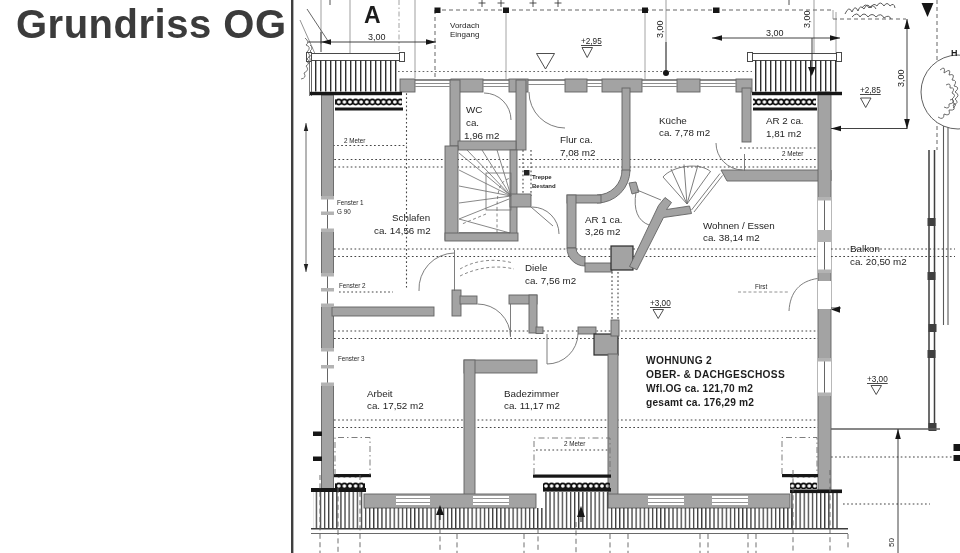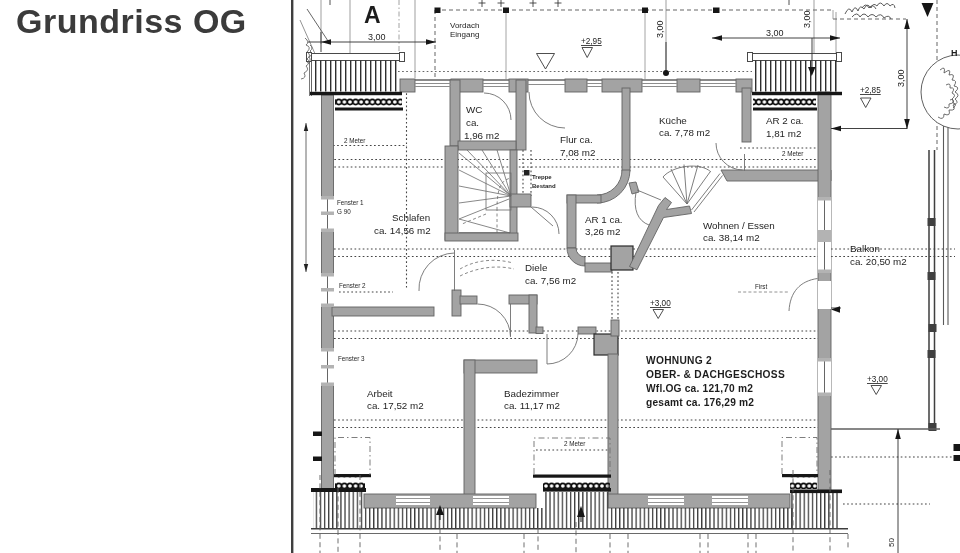--- a/index.html
+++ b/index.html
@@ -1,17 +1,17 @@
 <!DOCTYPE html>
 <html><head>
 <meta charset="utf-8">
 <style>
 html,body{margin:0;padding:0;background:#fff;width:960px;height:553px;overflow:hidden}
 *{box-sizing:border-box}
-.title{position:absolute;left:16px;top:2px;font-family:"Liberation Sans",sans-serif;font-weight:bold;font-size:34px;color:#3b3b3b;letter-spacing:0.5px}
+.title{position:absolute;left:16px;top:2px;font-family:"Liberation Sans",sans-serif;font-weight:bold;font-size:40px;color:#3b3b3b;letter-spacing:0.5px}
 svg{position:absolute;left:0;top:0}
 text{font-family:"Liberation Sans",sans-serif;fill:#1e1e1e}
 </style>
 </head>
 <body>
 
 <div class="title">Grundriss OG</div>
 <svg width="960" height="553" viewBox="0 0 960 553">
 <defs>
 <pattern id="bars" width="5.0" height="8" patternUnits="userSpaceOnUse">

